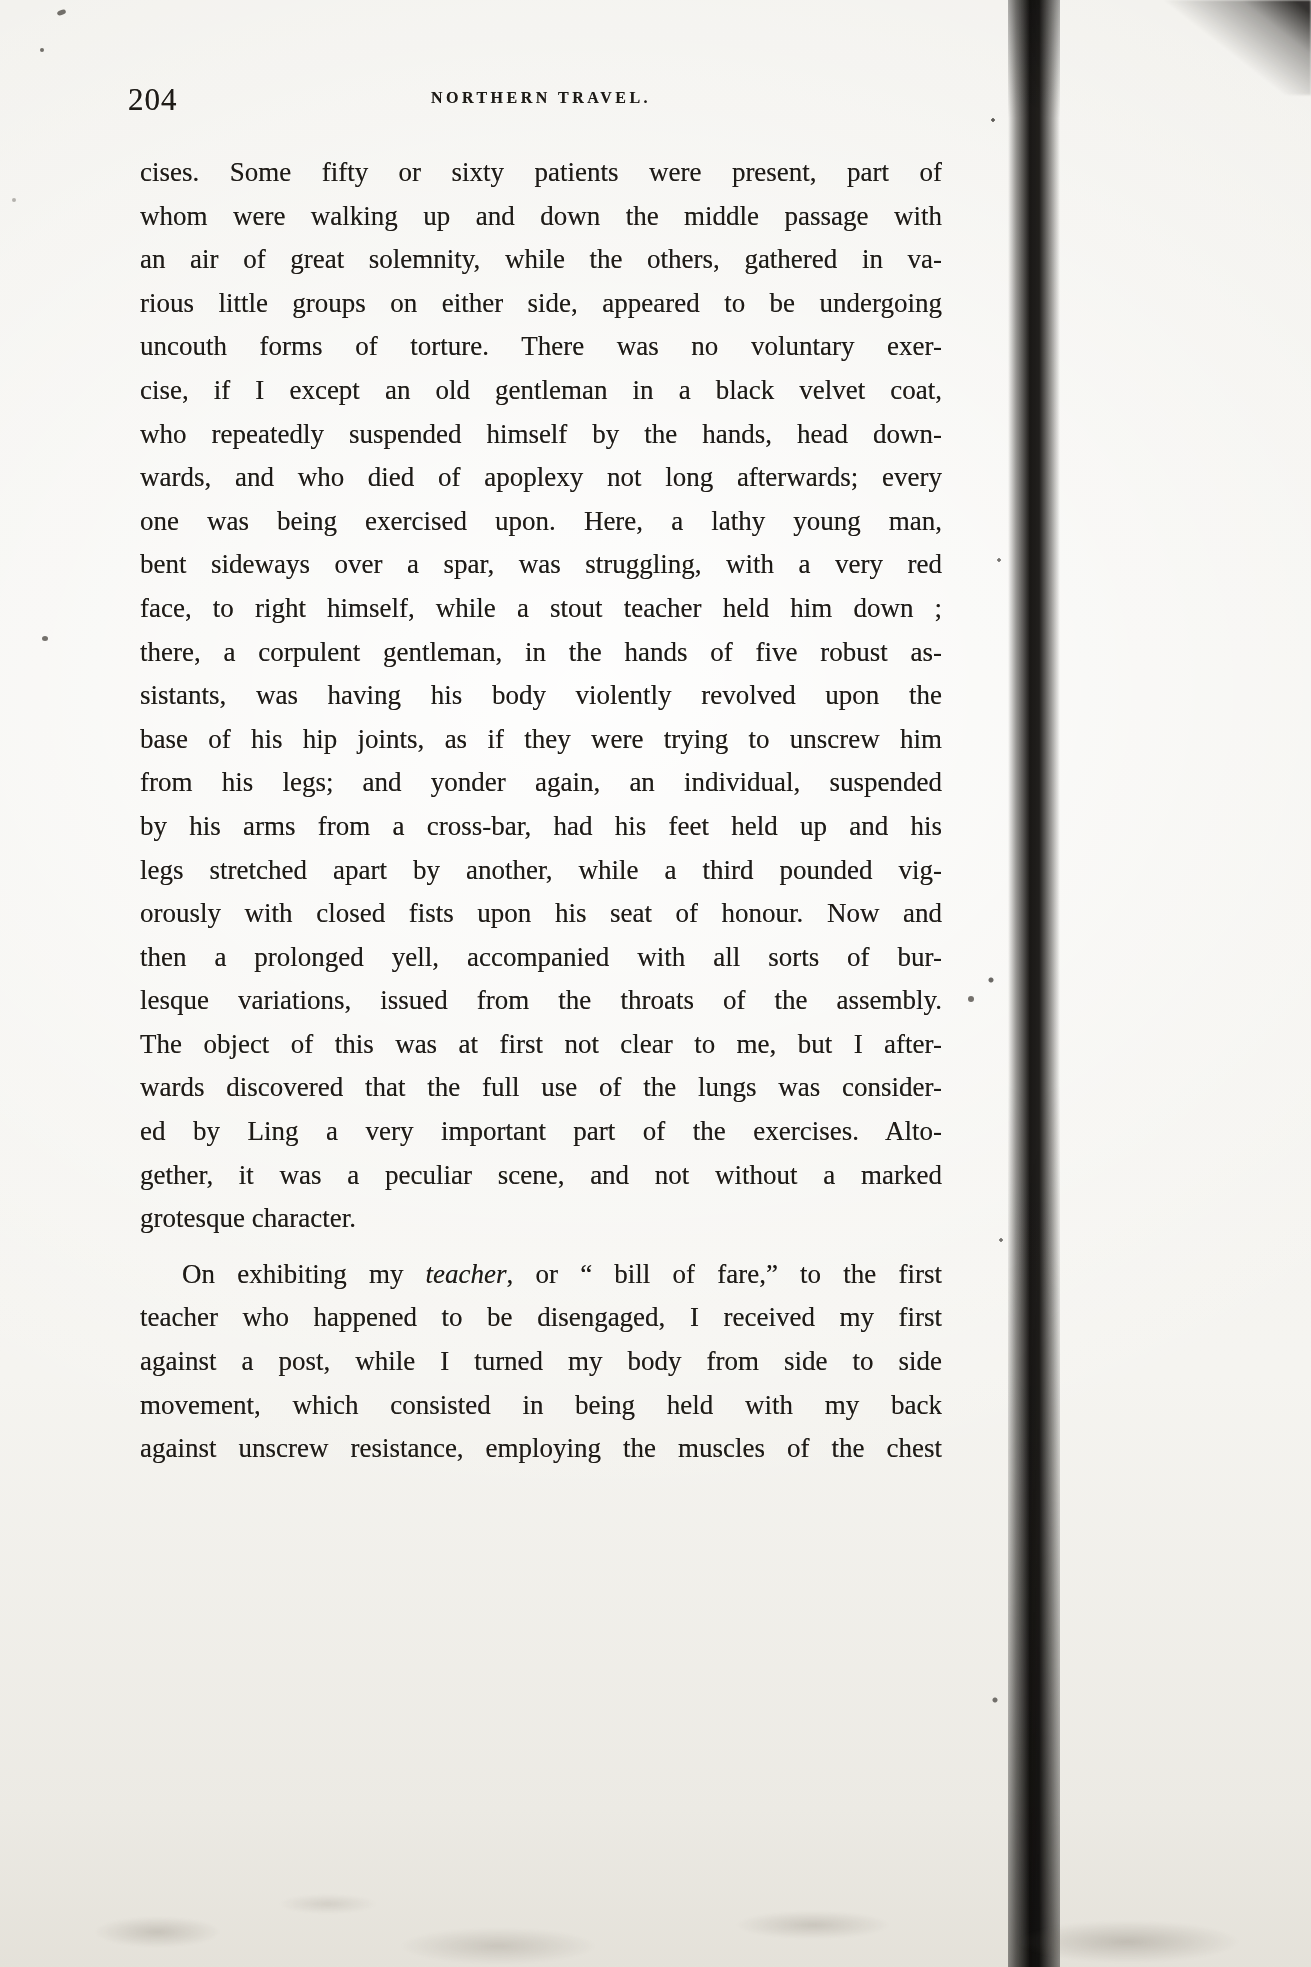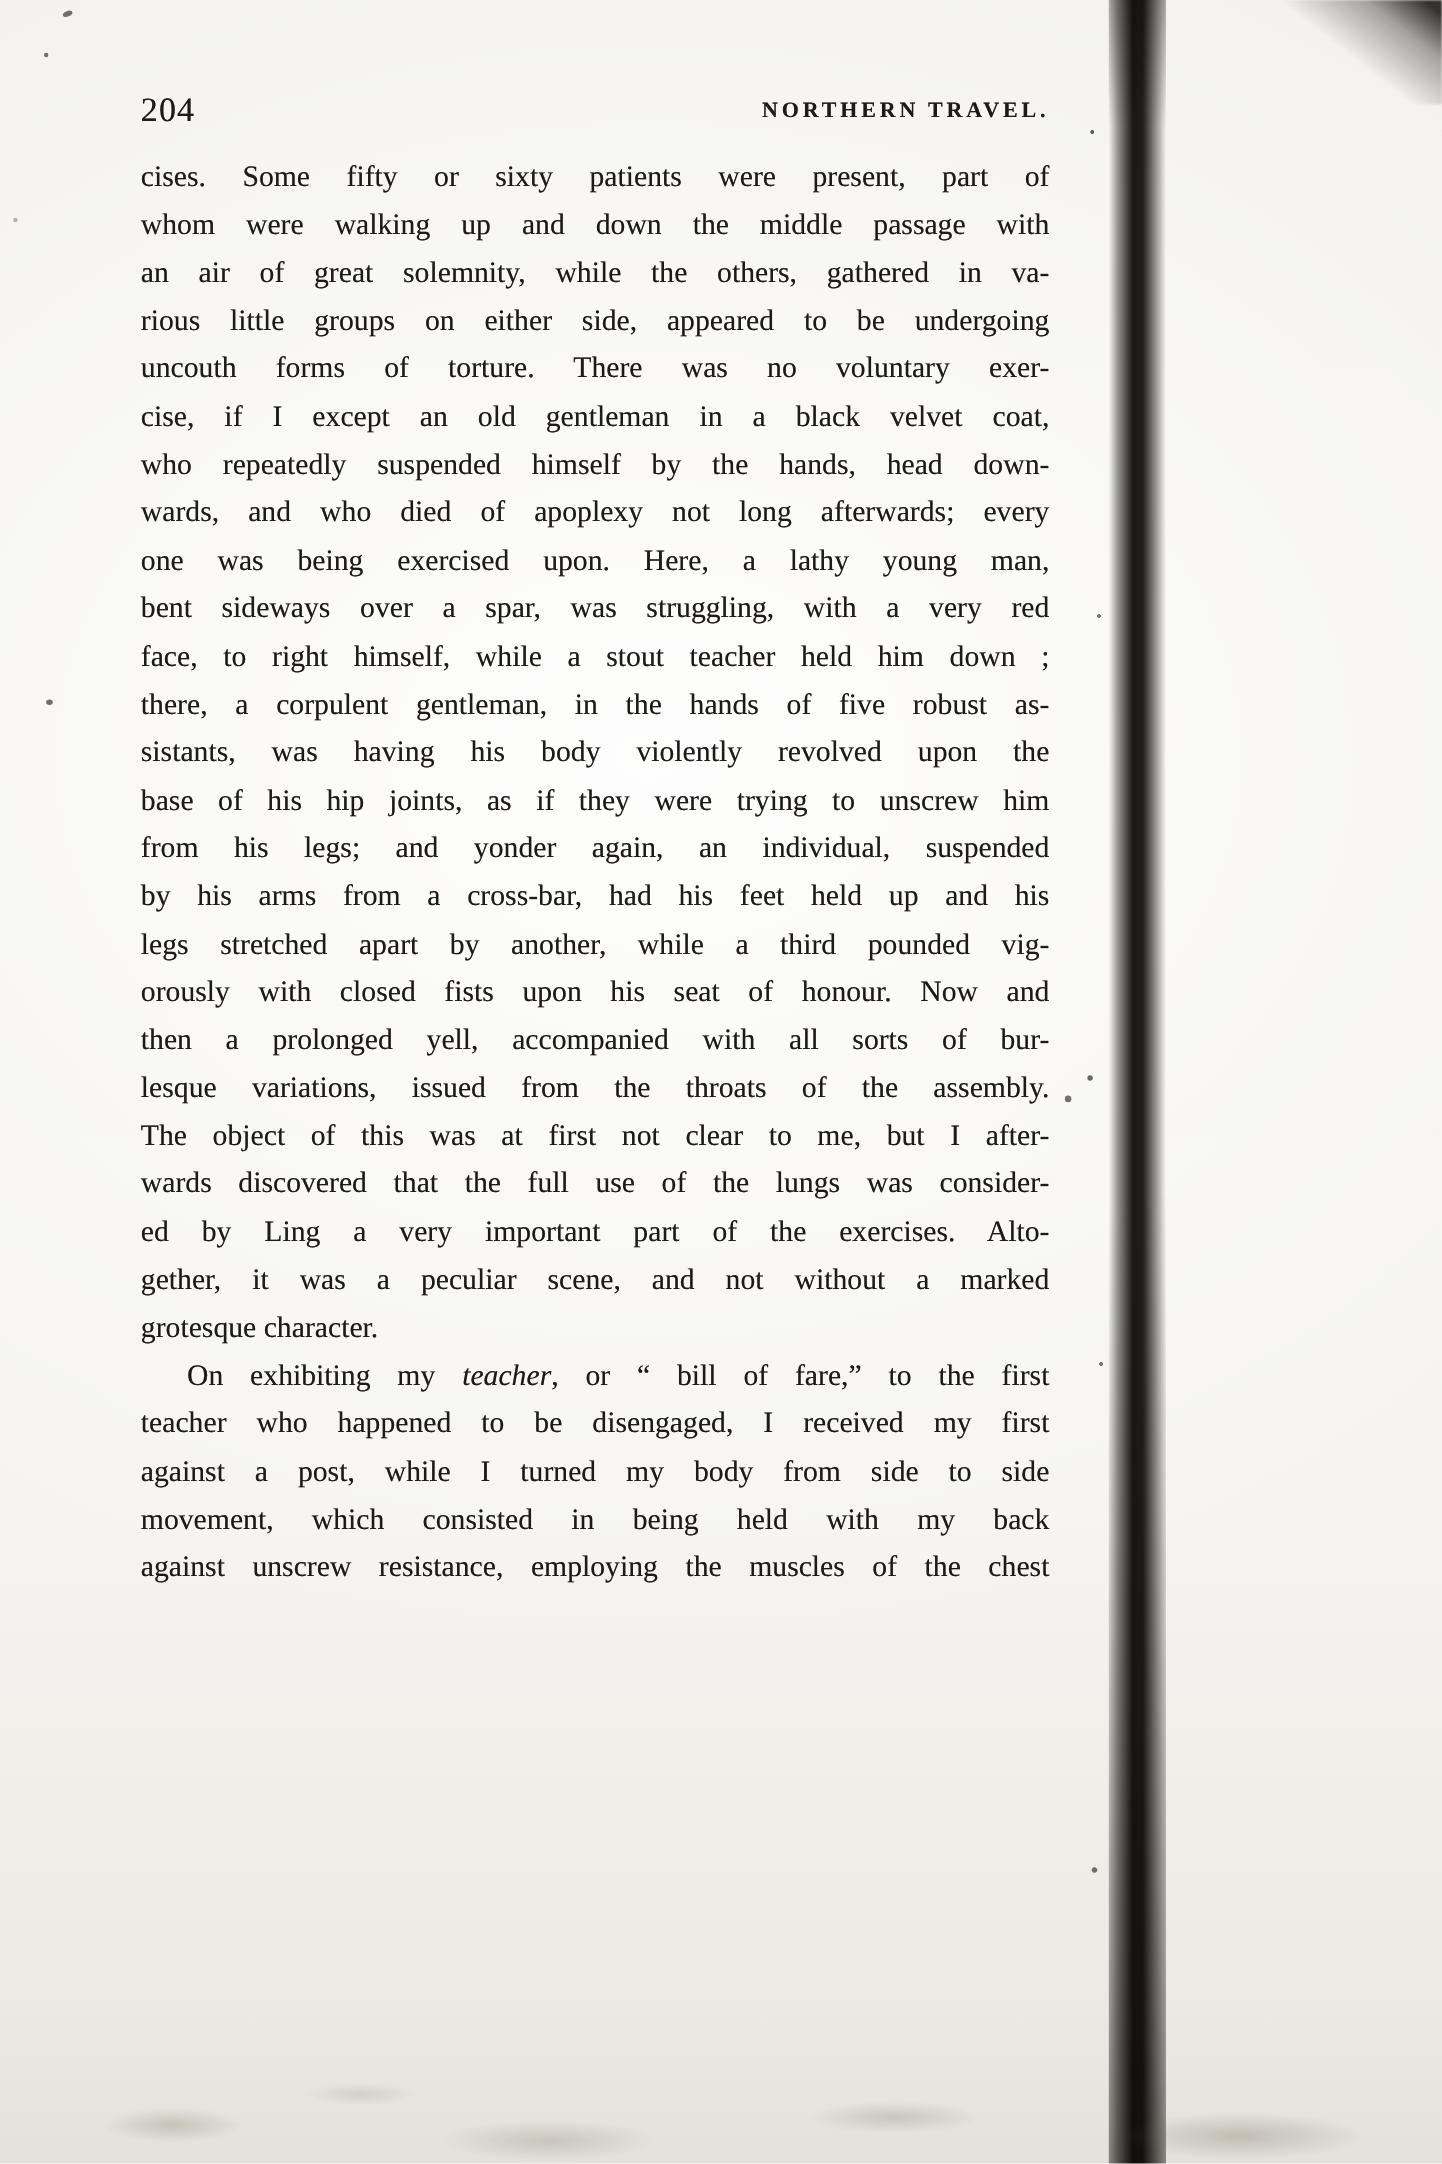--- a/index.html
+++ b/index.html
@@ -29,37 +29,37 @@
   .page-number {
     position: absolute;
     left: 0;
     top: 0;
     font-size: 31px;
     letter-spacing: 1px;
     text-shadow: 0 0 0.6px rgba(20,16,12,0.65);
   }
   .running-head {
     display: block;
-    text-align: right;
+    text-align: center;
     padding-top: 7px;
-    font-size: 20px;
+    font-size: 16px;
     font-weight: 700;
     letter-spacing: 3.5px;
     text-shadow: 0 0 0.5px rgba(20,16,12,0.5);
   }
   .text-block {
     position: absolute;
     top: 139px;
     left: 128px;
     width: 826px;
     font-size: 27px;
     line-height: 43.6px;
     text-shadow: 0 0 0.5px rgba(25,20,15,0.55);
   }
-  .paragraph { margin: 0; }
+  .paragraph { margin: 12px; }
   .line {
     text-align: justify;
     text-align-last: justify;
   }
   .line.last {
     text-align-last: left;
   }
   .line.indent {
     text-indent: 42px;
   }

